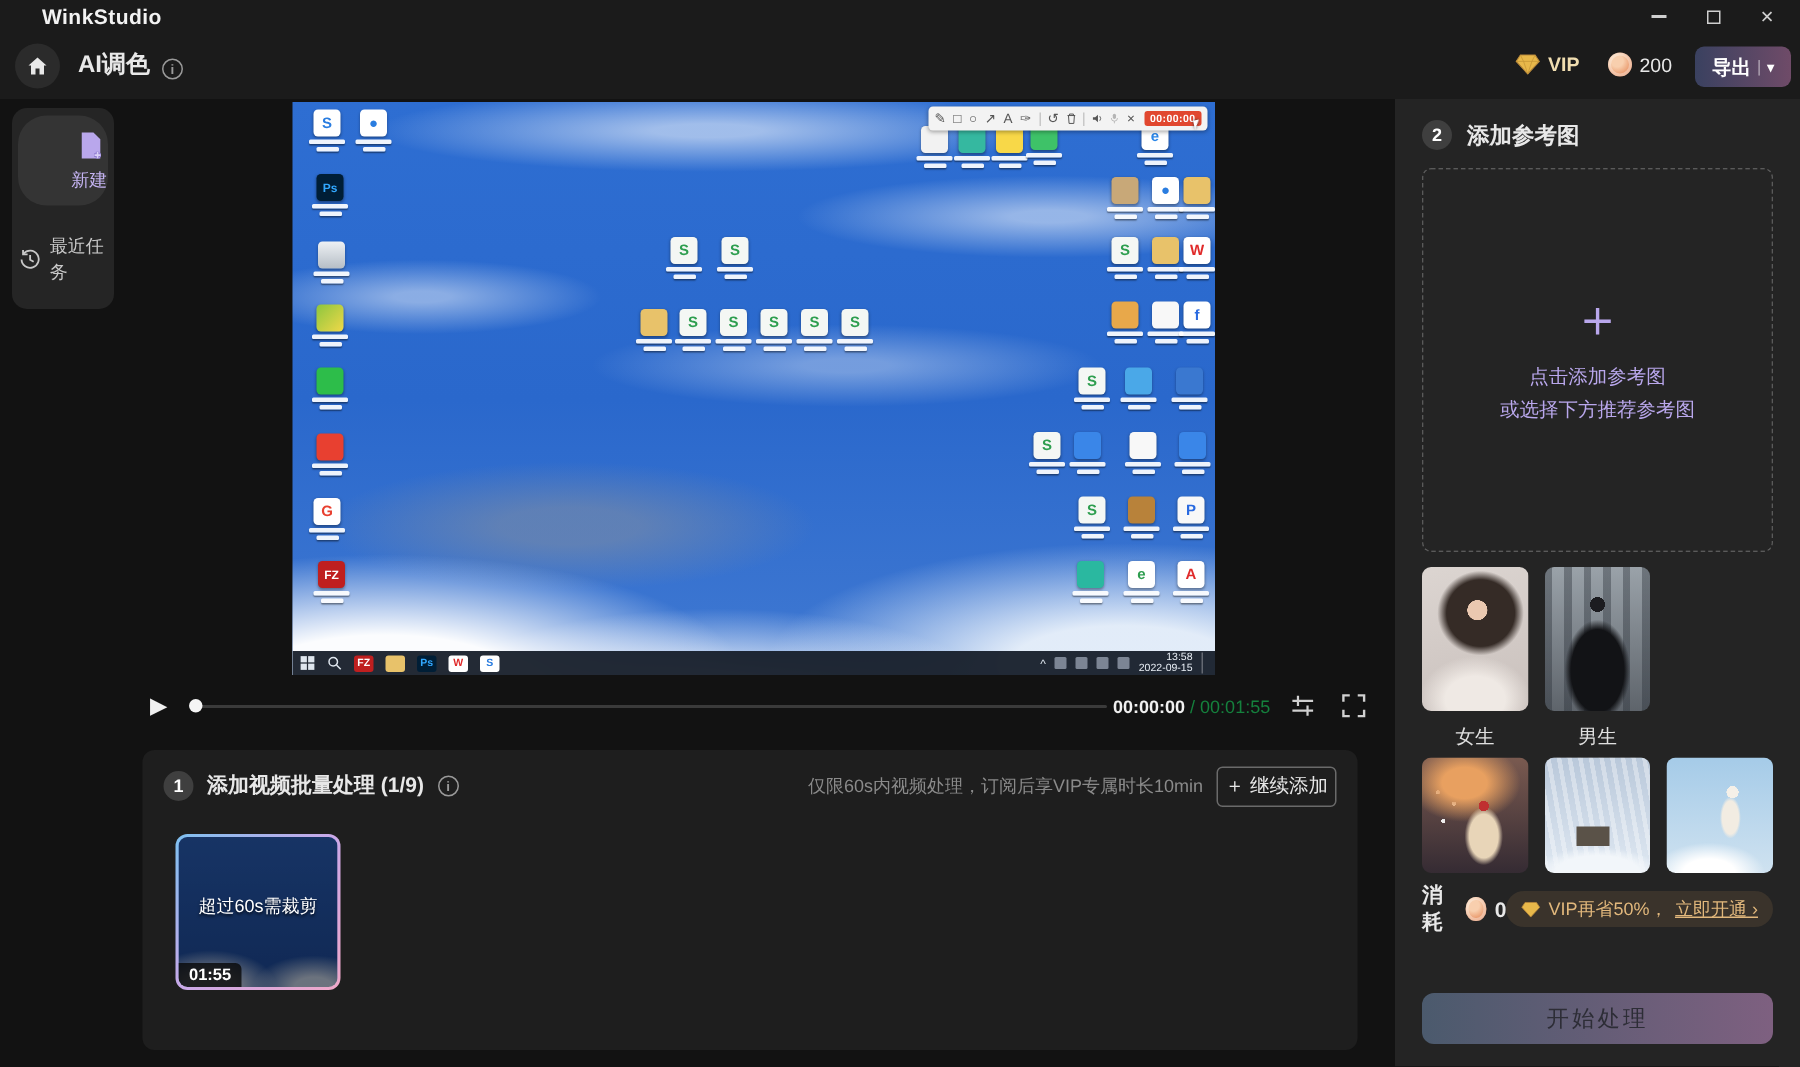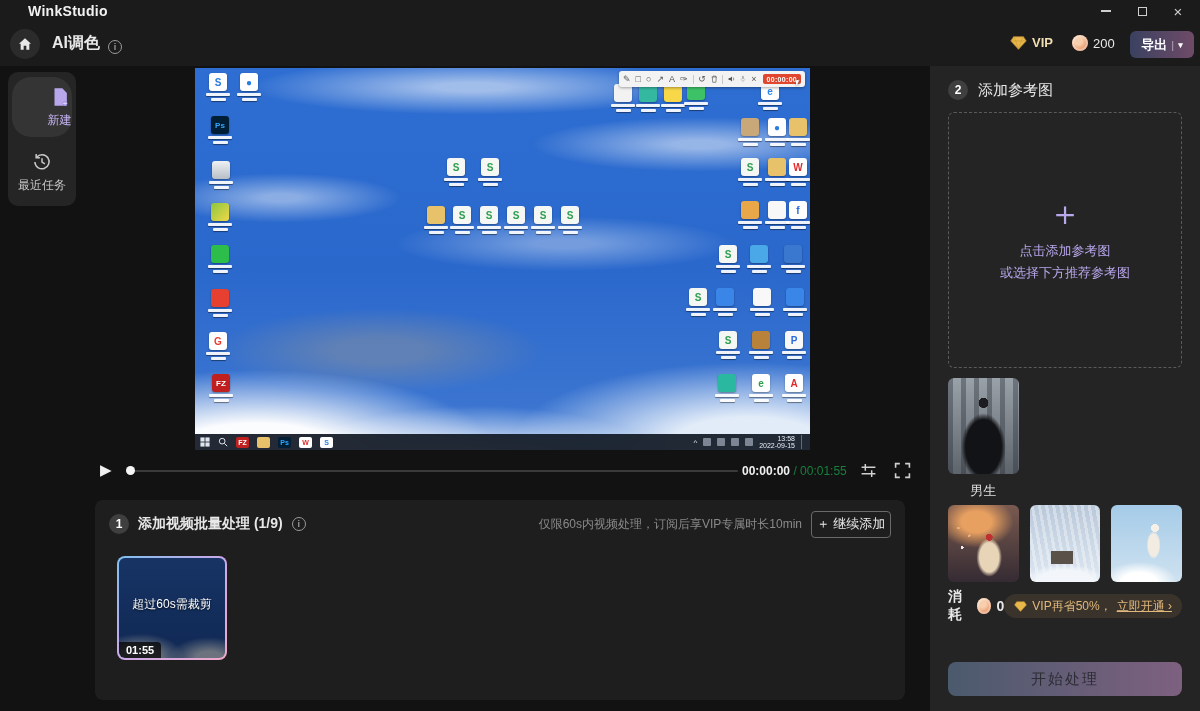--- a/index.html
+++ b/index.html
@@ -33,21 +33,21 @@
     background:linear-gradient(90deg,#3a4160,#6f4b68); display:flex; align-items:center; justify-content:center; gap:4px;
     font-size:13px; font-weight:700; color:#fff; }
   .export-sep { color:rgba(255,255,255,.5); font-weight:400; font-size:11px; }
   .caret { font-size:9px; color:#fff; }
 
   
   .sidebar { left:8px; top:72px; width:68px; height:134px; background:#252525; border-radius:10px; }
   .side-item-active { left:4px; top:5px; width:60px; height:60px; background:#343434; border-radius:19px;
     display:flex; flex-direction:column; align-items:center; justify-content:center; gap:4px;padding-left:35px; }
   .side-item-active .lbl { font-size:12px; color:#c3b2f0; }
-  .side-item { left:4px; top:72px; width:60px; height:58px; display:flex; flex-direction:column; align-items:center; justify-content:center; gap:5px; }
+  .side-item { left:4px; top:72px; width:60px; height:58px; display:flex; flex-direction:row; align-items:center; justify-content:center; gap:5px; }
   .side-item .lbl { font-size:12px; color:#c8c8c8; }
 
   
   .video { left:195px; top:68px; width:615px; height:382px; overflow:hidden;
     background:
       radial-gradient(ellipse 55% 32% at 10% 102%, rgba(255,255,255,.98) 28%, rgba(255,255,255,0) 72%),
       radial-gradient(ellipse 48% 28% at 46% 108%, rgba(248,250,253,.96) 25%, rgba(255,255,255,0) 70%),
       radial-gradient(ellipse 55% 30% at 90% 98%, rgba(240,246,252,.92) 22%, rgba(255,255,255,0) 70%),
       radial-gradient(ellipse 38% 16% at 30% 74%, rgba(130,142,162,.55) 20%, rgba(130,142,162,0) 70%),
       radial-gradient(ellipse 60% 12% at 45% 5%, rgba(255,255,255,.55) 10%, rgba(255,255,255,0) 60%),
@@ -102,21 +102,21 @@
       radial-gradient(ellipse 55% 30% at 85% 100%, rgba(225,232,242,.85) 22%, rgba(255,255,255,0) 70%),
       linear-gradient(180deg,#2a5fb8,#1e4a99); }
   .clip-dim { position:absolute; inset:0; background:rgba(0,0,0,.45); }
   .clip-text { position:absolute; left:0; right:0; top:38%; text-align:center; font-size:12px; color:#fff; text-shadow:0 1px 2px rgba(0,0,0,.8); }
   .clip-dur { position:absolute; left:0; bottom:0; background:rgba(8,8,8,.8); color:#fff; font-size:11px; font-weight:700;
     padding:2px 7px; border-radius:0 4px 0 6px; }
 
   
   .rpanel { left:930px; top:66px; width:270px; height:645px; background:#242424; padding:14px 18px 0; }
   .step-head { display:flex; align-items:center; gap:10px; height:20px; }
-  .step-title { font-size:15px; font-weight:400; }
+  .step-title { font-size:15px; font-weight:700; }
   .upload-box { margin-top:12px; height:256px; border:1px dashed #5a5a5a; border-radius:6px;
     display:flex; flex-direction:column; align-items:center; justify-content:center; }
   .plus-sign { font-size:34px; font-weight:300; color:#b9a7ec; line-height:34px; }
   .upload-hint { margin-top:10px; font-size:13px; color:#b9a7ec; line-height:1.7; text-align:center; }
   .rec-title { margin-top:24px; font-size:14px; font-weight:700; }
   .thumb-grid { margin-top:10px; display:grid; grid-template-columns:repeat(3,1fr); gap:11px; }
   .thumb { height:96px; border-radius:6px; }
   .thumb-sm { height:77px; border-radius:6px; }
   .thumb-label { text-align:center; font-size:13px; color:#e0e0e0; margin-top:8px; height:15px; }
   .grid-row2 { margin-top:8px; }
@@ -544,20 +544,24 @@
   </div>
   <div class="upload-box">
     <div class="plus-sign">＋</div>
     <div class="upload-hint">
       <div>点击添加参考图</div>
       <div>或选择下方推荐参考图</div>
     </div>
   </div>
   <div class="thumb-grid">
     <div>
+      <div class="thumb t-girl"></div>
+      <div class="thumb-label">女生</div>
+    </div>
+    <div>
       <div class="thumb t-boy"></div>
       <div class="thumb-label">男生</div>
     </div>
   </div>
   <div class="thumb-grid grid-row2">
     <div class="thumb-sm t-sunset"></div>
     <div class="thumb-sm t-snow"></div>
     <div class="thumb-sm t-sky"></div>
   </div>
   <div class="cost-row">

